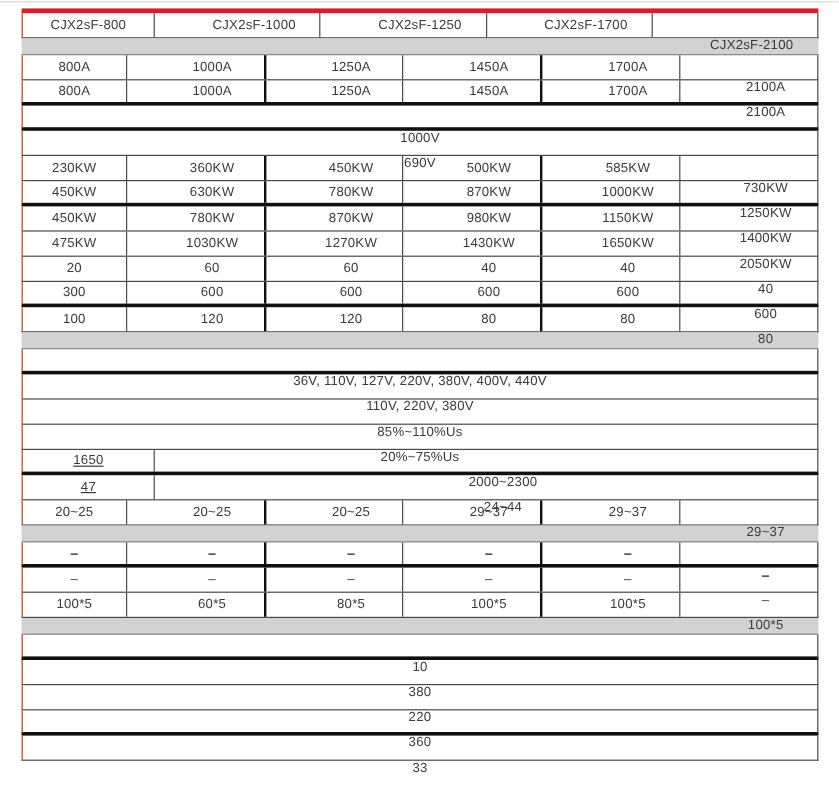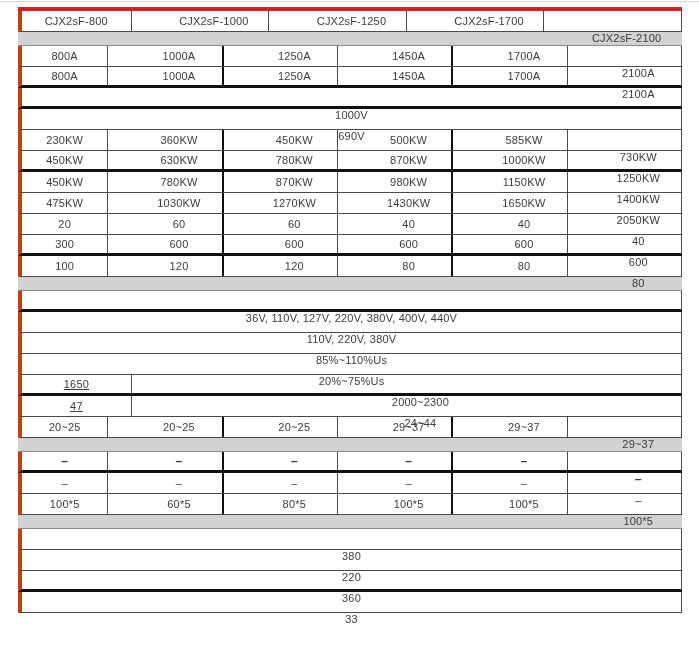--- a/index.html
+++ b/index.html
@@ -22,21 +22,21 @@
     position: absolute; top: 11px; left: 18px;
     width: 664px;
     color: #3b3b3b;
     font-size: 11px;
   }
   .row {
     display: flex;
     box-sizing: border-box;
     height: 21px;
     align-items: stretch;
-    border-left: 4px solid #c2410c;
+    border-left: 1px solid #c2410c;
     border-right: 1px solid #4a4a4a;
     border-bottom: 1px solid #4a4a4a;
     gap: 28px;
   }
   .row.thick { border-bottom: 3px solid #101010; }
   .row.bold .cell { font-weight: bold; font-size: 12px; }
   .band {
     box-sizing: border-box;
     height: 14px;
     background: #d2d2d2;
@@ -201,20 +201,23 @@
       </div>
       <div class="row">
         <div class="cell">100*5</div>
         <div class="cell vthick">60*5</div>
         <div class="cell">80*5</div>
         <div class="cell vthick">100*5</div>
         <div class="cell">100*5</div>
         <div class="cell">100*5</div>
       </div>
       <div class="band" style="background: rgb(210, 210, 210);"></div>
+      <div class="row thick">
+        <div class="cell full">10</div>
+      </div>
       <div class="row">
         <div class="cell full">380</div>
       </div>
       <div class="row">
         <div class="cell full">220</div>
       </div>
       <div class="row thick">
         <div class="cell full">360</div>
       </div>
       <div class="row">

